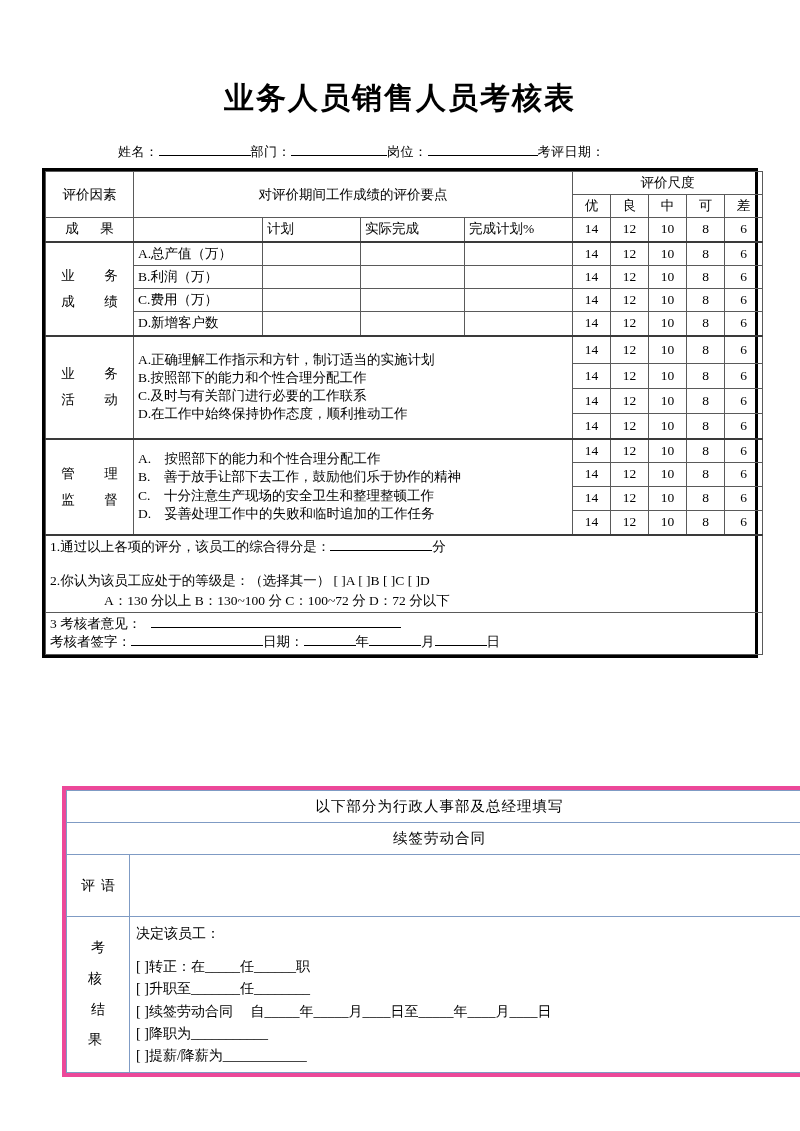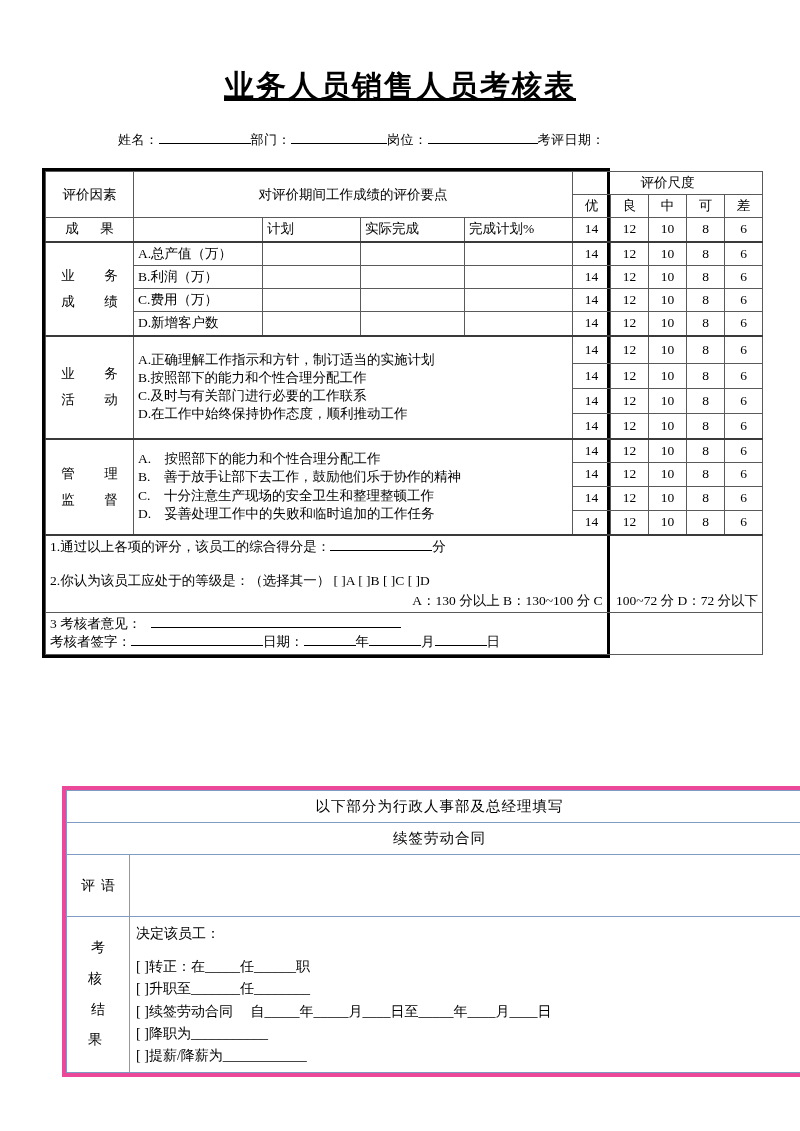--- a/index.html
+++ b/index.html
@@ -14,44 +14,43 @@
     position: relative;
     overflow: hidden;
   }
 
   
   .doc-title {
     text-align: center;
     font-size: 30px;
     font-weight: bold;
     letter-spacing: 2px;
-    margin: 0;
+    margin: 12px;
     padding-top: 66px;
     font-family: "Liberation Serif", "DejaVu Serif", serif;
-    text-decoration: underline;
   }
 
   
   .id-line {
     margin: 24px 0 0 0;
     padding-left: 118px;
     font-size: 13px;
     letter-spacing: 0.5px;
     white-space: nowrap;
   }
   .blank { display: inline-block; border-bottom: 1px solid #000; vertical-align: baseline; height: 1em; }
   .bl-90 { width: 92px; }
   .bl-95 { width: 96px; }
   .bl-110 { width: 110px; }
 
   
   .main-table-wrap {
     position: absolute;
     left: 42px; top: 168px;
-    width: 568px;
+    width: 716px;
     border: 3px solid #000;
     background: #fff;
   }
   table.t {
     width: 100%;
     border-collapse: collapse;
     table-layout: fixed;
     font-size: 13.5px;
   }
   table.t td, table.t th {
@@ -69,21 +68,21 @@
   .score { text-align: center; font-family: "Liberation Serif", serif; font-size: 13.5px; }
 
   .sect-top { border-top: 2px solid #3a3a3a !important; }
 
   .item-list { line-height: 1.62; font-size: 13.3px; padding-left: 6px; }
   .item-list div { white-space: nowrap; }
 
   
   .foot-cell { padding: 8px 10px 6px 10px; line-height: 1.7; font-size: 13.5px; }
   .foot-cell .ln2 { margin-top: 16px; }
-  .foot-cell .sub { padding-left: 54px; margin-top: 2px; text-align: right; }
+  .foot-cell .sub { padding-left: 54px; margin-top: 2px; }
   .foot-cell2 { padding: 12px 10px 10px 10px; line-height: 2.1; font-size: 13.5px; }
   .ul-dash { display: inline-block; border-bottom: 1px solid #000; }
   .u50 { width: 52px; }
   .u250 { width: 250px; }
   .u130 { width: 132px; }
   .u100 { width: 102px; }
 
   
   .bot-wrap {
     position: absolute;

